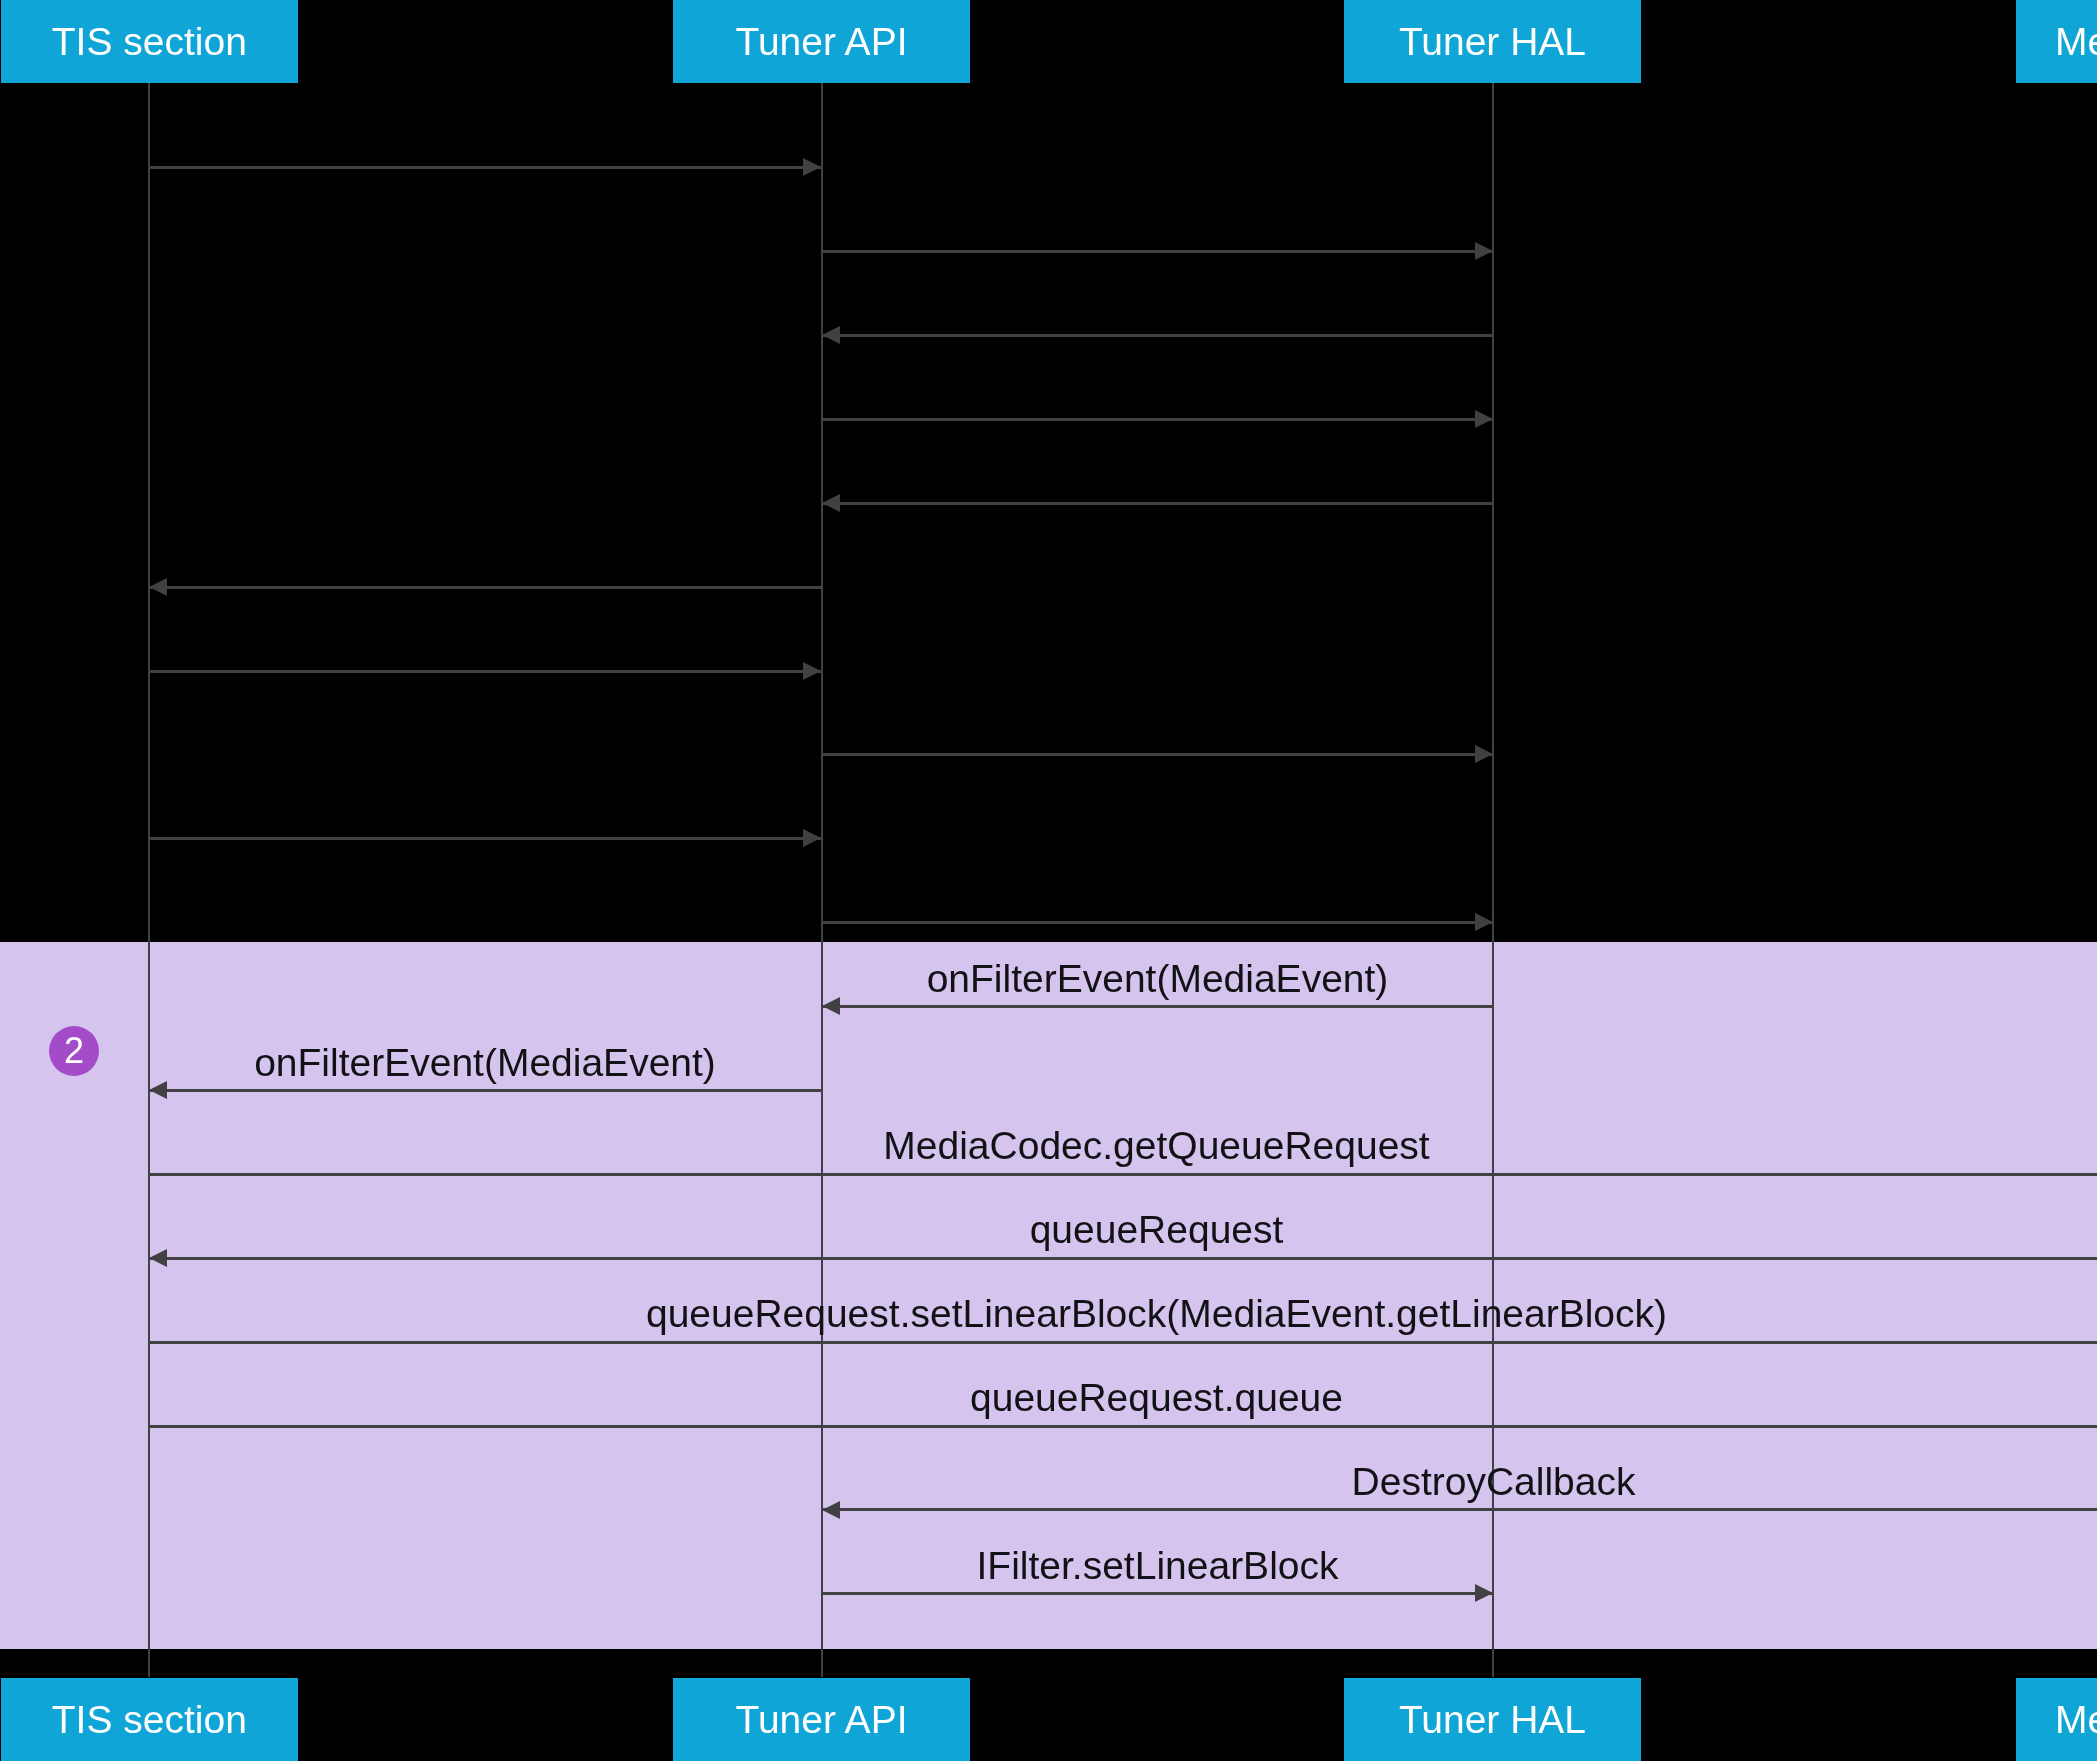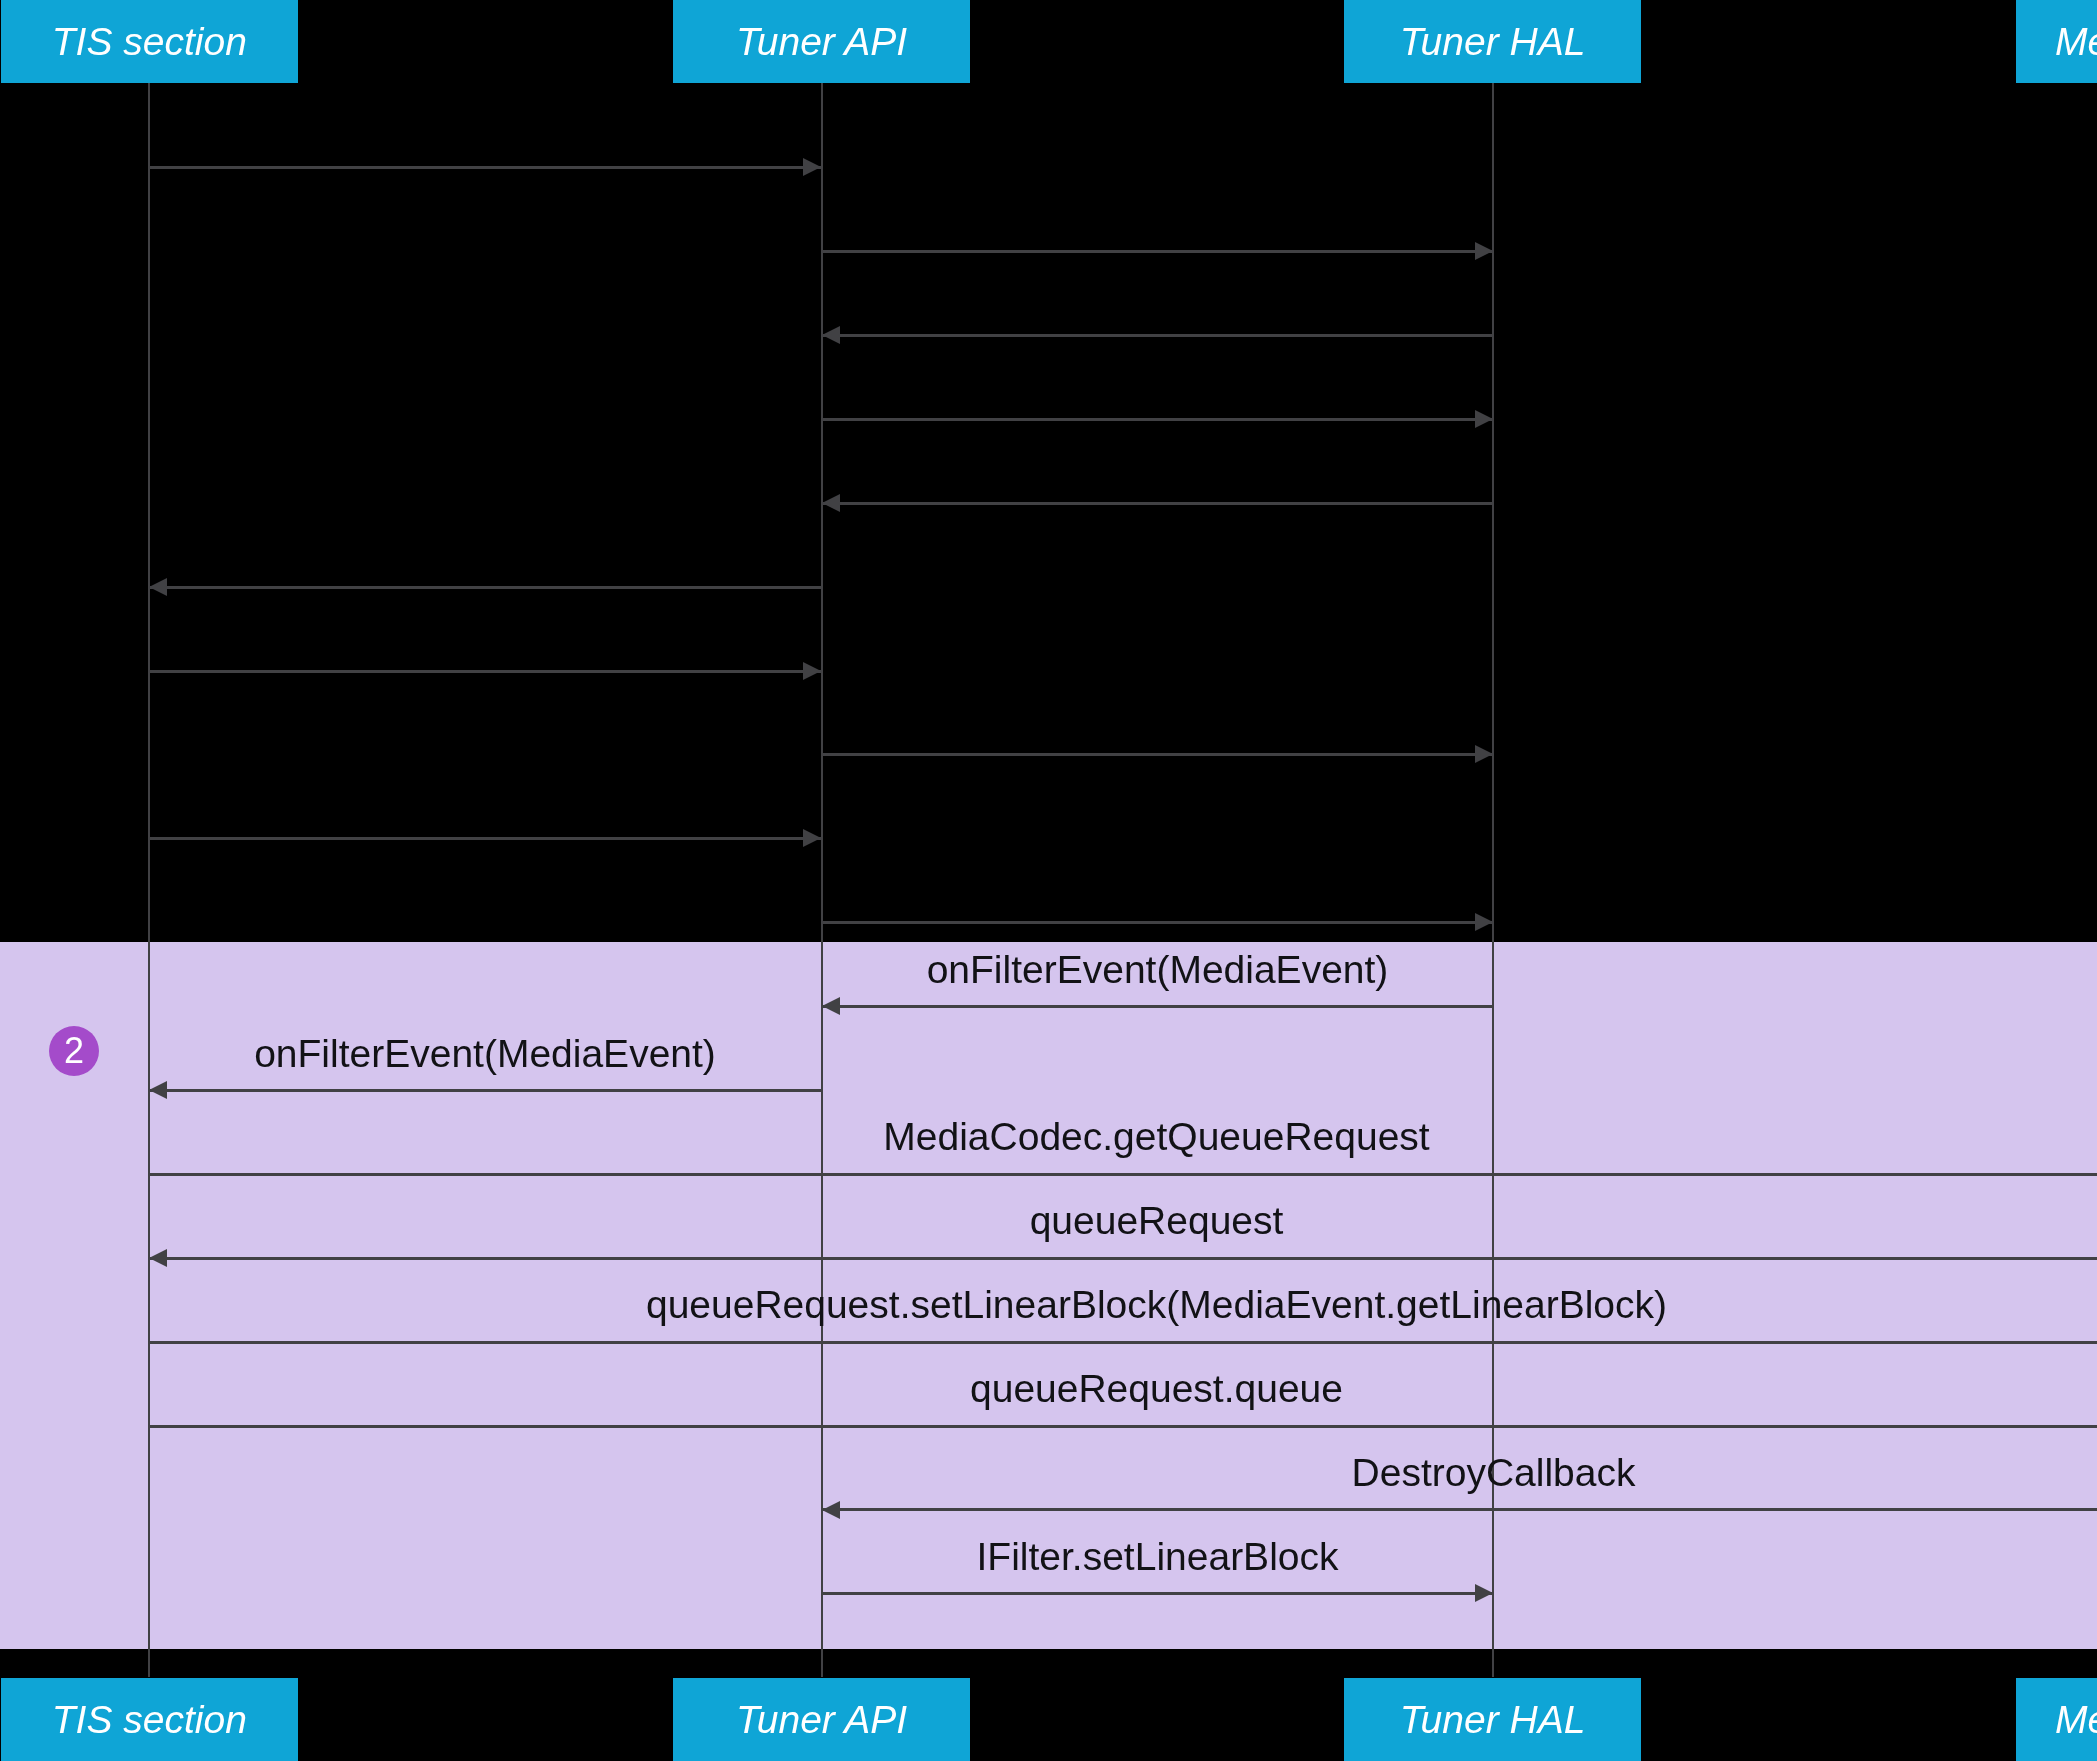--- a/index.html
+++ b/index.html
@@ -37,21 +37,20 @@
   .actor-box{
     position:absolute;
     width:297px;
     height:83px;
     background:var(--header-bg);
     color:var(--header-text);
     font-size:39px;
     line-height:83px;
     text-align:center;
     white-space:nowrap;
-    font-style:italic;
   }
   .actor-box.bottom{height:84px;line-height:84px;}
   .msg-line{
     position:absolute;
     height:3.4px;
     background:var(--line);
   }
   .msg-head{
     position:absolute;
     width:0;height:0;
@@ -62,20 +61,21 @@
   .msg-head.left{border-right:18.5px solid var(--line);}
   .msg-label{
     position:absolute;
     height:50px;
     line-height:50px;
     text-align:center;
     font-size:39px;
     color:var(--label-text);
     white-space:nowrap;
     overflow:visible;
+    margin-top:9px;
   }
   .badge{
     position:absolute;
     left:49px; top:1026px;
     width:50px; height:50px;
     border-radius:50%;
     background:var(--badge-bg);
     color:var(--badge-text);
     font-size:36px;
     line-height:50px;

